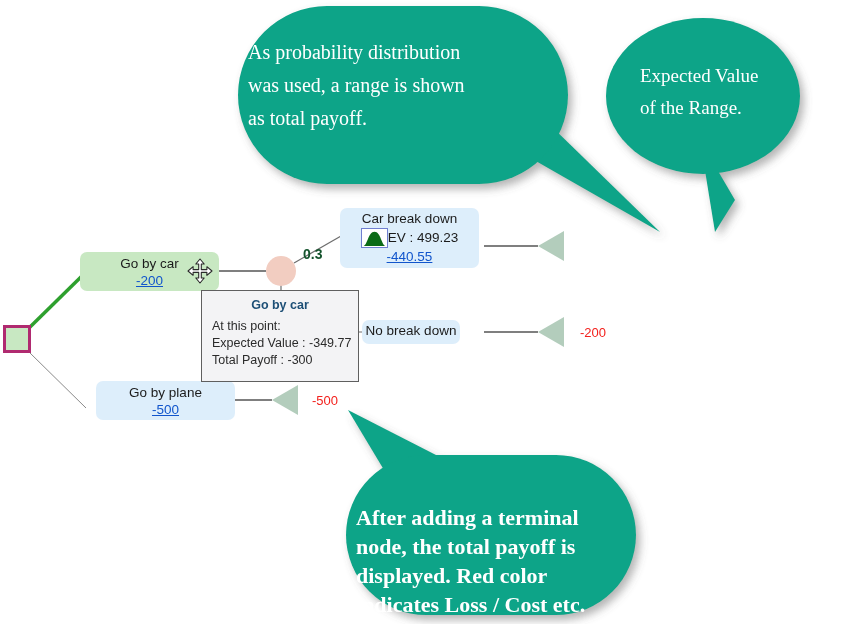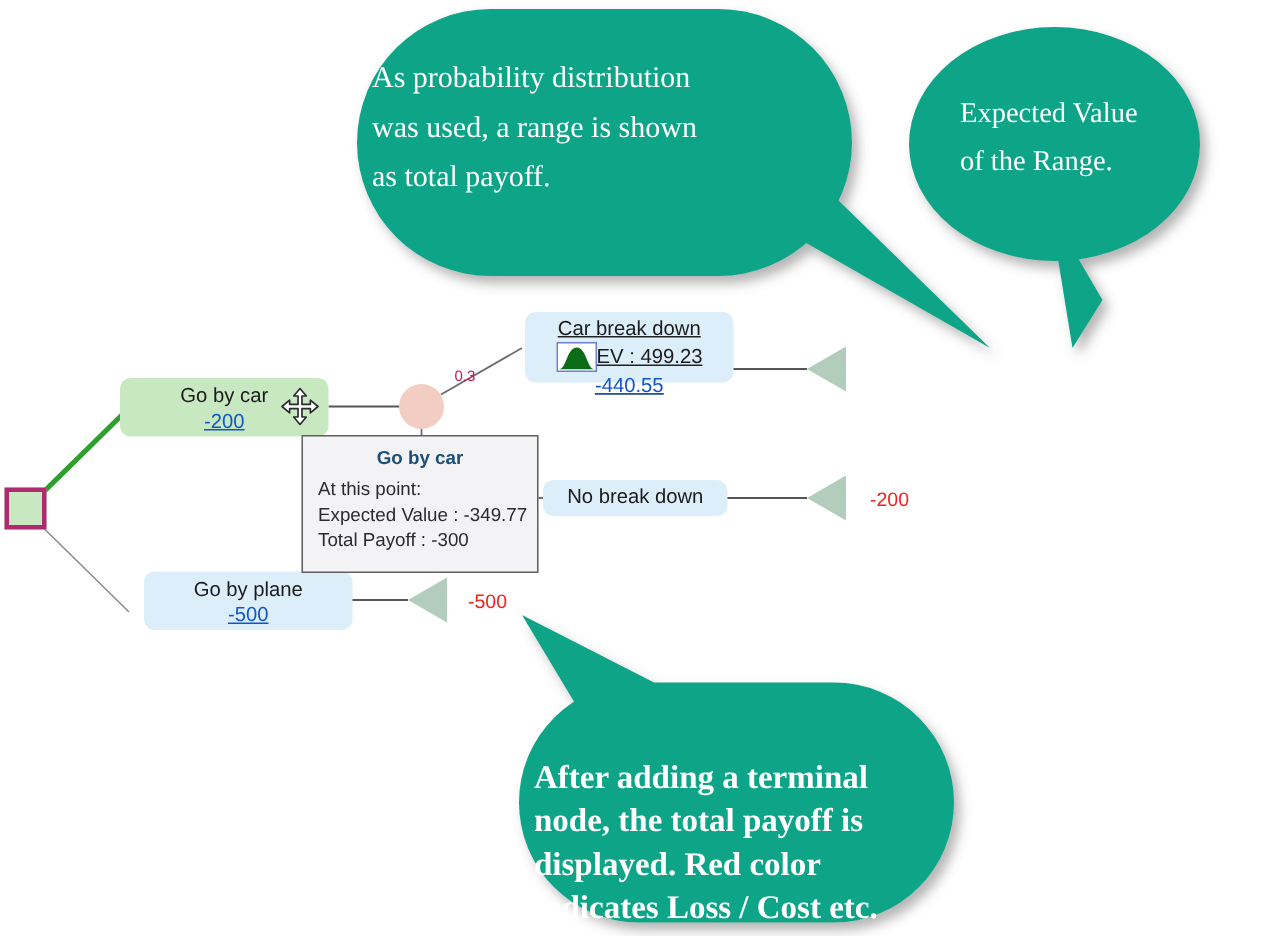--- a/index.html
+++ b/index.html
@@ -56,24 +56,25 @@
   .chancecircle{
     position:absolute;
     border-radius:50%;
     background:#f2cdc1;
     z-index:11;
   }
 
   
   .problabel{
     position:absolute;
-    font-size:10px;
-    color:#be185d;
-    z-index:12;
-    white-space:nowrap;
+    font-size:14px;
+    color:#14532d;
+    z-index:12;
+    white-space:nowrap;
+    font-weight:bold;
   }
 
   
   .terminal{
     position:absolute;
     width:0;height:0;
     border-top:15px solid transparent;
     border-bottom:15px solid transparent;
     border-right:26px solid #b3cdbc;
     z-index:11;
@@ -177,36 +178,36 @@
   </div>
 
   <div class="node chanceblue" style="left:96px;top:381px;width:139px;height:39px;padding-top:4px;">
     <div class="title">Go by plane</div>
     <div class="payoff">-500</div>
   </div>
 
   <div class="chancecircle" style="left:266px;top:256px;width:30px;height:30px;"></div>
   <div class="problabel" style="left:303px;top:246px;">0.3</div>
 
-  <div class="node chanceblue" style="left:350px;top:208px;width:139px;height:47px;padding-top:3px;text-decoration:underline;">
+  <div class="node chanceblue" style="left:340px;top:208px;width:139px;height:60px;padding-top:3px;">
     <div class="title">Car break down</div>
     <div style="display:flex;align-items:center;justify-content:center;gap:0;height:20px;margin-top:1px;">
       <span style="position:relative;display:inline-block;width:27px;height:20px;">
         <span class="distico" style="left:0;top:0;">
           <svg viewBox="0 0 27 20" preserveAspectRatio="none">
             <path d="M1 19 C6 19 6.5 3 13.5 3 C20.5 3 21 19 26 19 Z" fill="#0b6b17"></path>
           </svg>
         </span>
       </span>
       <span class="title">EV : 499.23</span>
     </div>
     <div class="payoff">-440.55</div>
   </div>
 
-  <div class="node chanceblue" style="left:362px;top:320px;width:123px;height:24px;padding-top:3px;">
+  <div class="node chanceblue" style="left:362px;top:320px;width:98px;height:24px;padding-top:3px;">
     <div class="title">No break down</div>
   </div>
 
   <div class="terminal" style="left:538px;top:231px;"></div>
   <div class="terminal" style="left:538px;top:317px;"></div>
   <div class="terminal" style="left:272px;top:385px;"></div>
 
   <div class="redval" style="left:580px;top:325px;">-200</div>
   <div class="redval" style="left:312px;top:393px;">-500</div>
 

